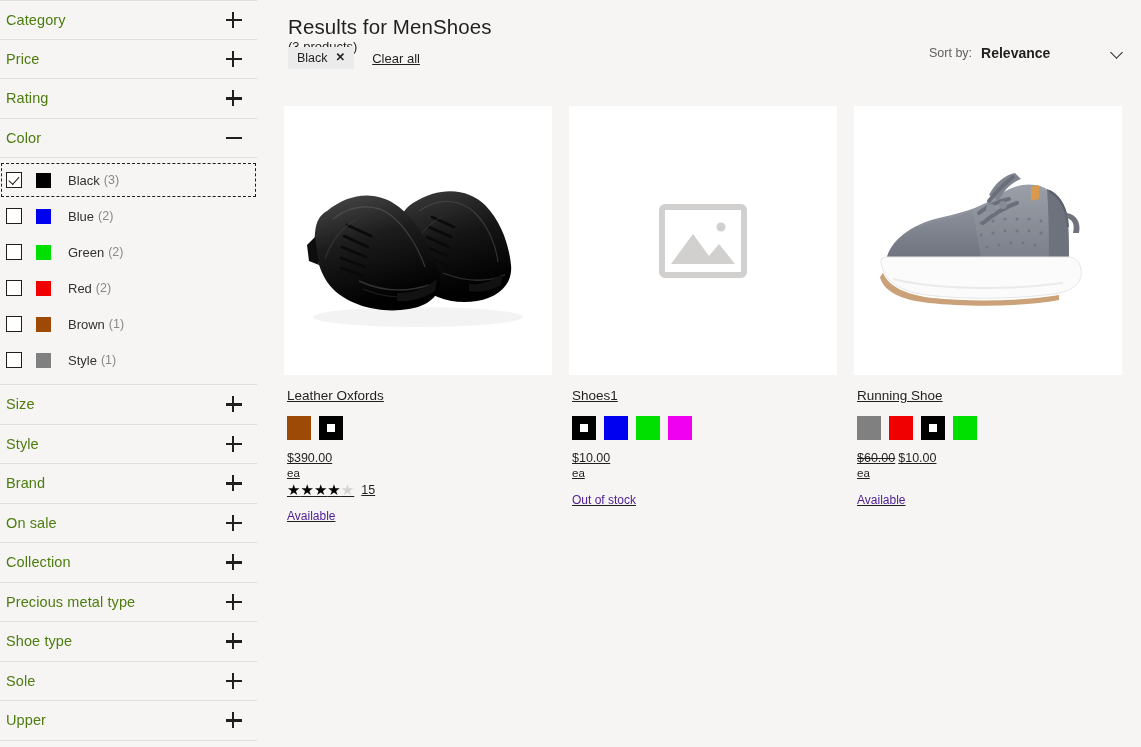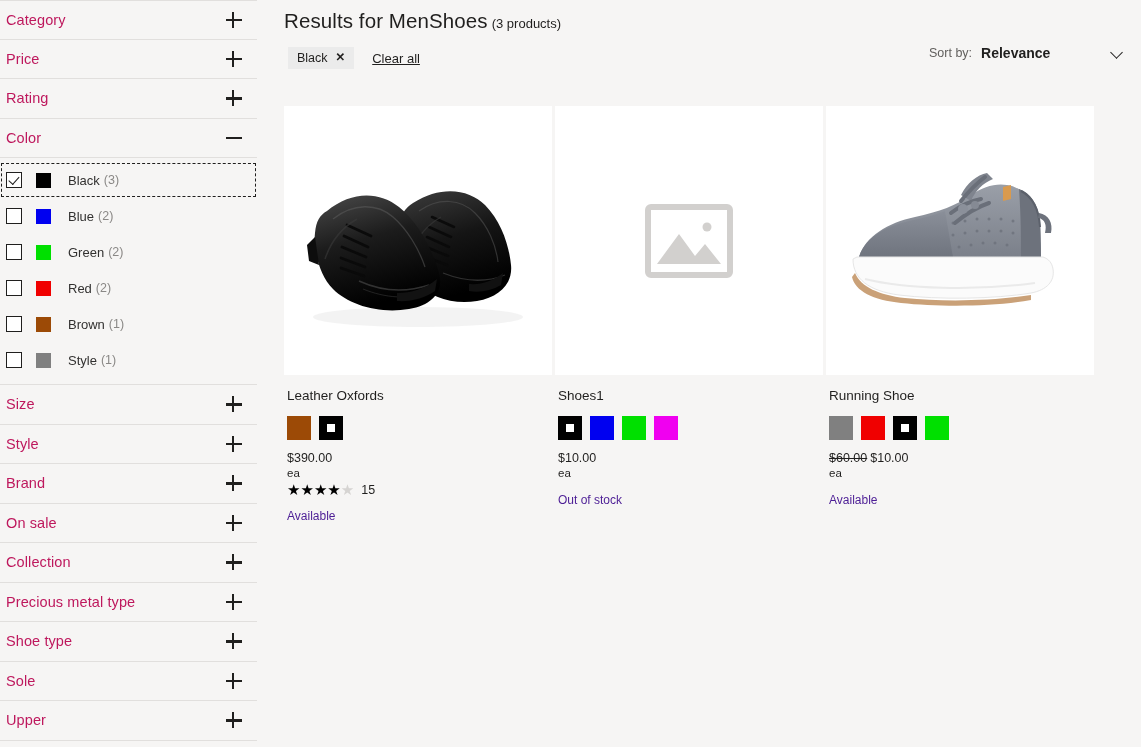--- a/index.html
+++ b/index.html
@@ -32,21 +32,21 @@
     height: 39.5px;
     display: flex;
     align-items: center;
     padding: 0 8px 0 6px;
     box-sizing: border-box;
     cursor: pointer;
   }
   .facet:first-child { border-top: 1px solid #e1dfdd; }
   .facet-label {
     font-size: 14.5px;
-    color: #be185d;
+    color: #4d7c0f;
     font-weight: 400;
     letter-spacing: .1px;
     flex: 1;
   }
   .facet-toggle {
     width: 18px;
     height: 18px;
     position: relative;
     margin-right: 6px;
   }
@@ -121,23 +121,24 @@
   #main {
     position: absolute;
     left: 257px;
     top: 0;
     right: 0;
     height: 747px;
   }
   #results-header {
     position: absolute;
     left: 27px;
-    top: 9px;
+    top: 15px;
     display: flex;
     align-items: baseline;
+    flex-direction: column;
   }
   #results-title {
     font-size: 20.5px;
     font-weight: 400;
     color: #201f1e;
     letter-spacing: .1px;
   }
   #results-count {
     font-size: 13px;
     color: #201f1e;
@@ -211,21 +212,22 @@
     border-width: 0 1.3px 1.3px 0;
     transform: rotate(45deg);
   }
 
   
   #grid {
     position: absolute;
     left: 27px;
     top: 106px;
     display: flex;
-    gap: 3px;
+    gap: 17px;
+    text-decoration: underline;
   }
   .card {
     width: 268px;
     cursor: pointer;
   }
   .card-image {
     width: 268px;
     height: 269px;
     background: #ffffff;
     display: flex;

